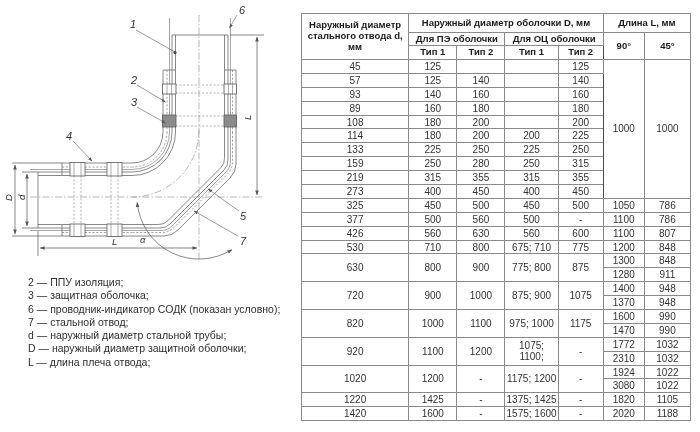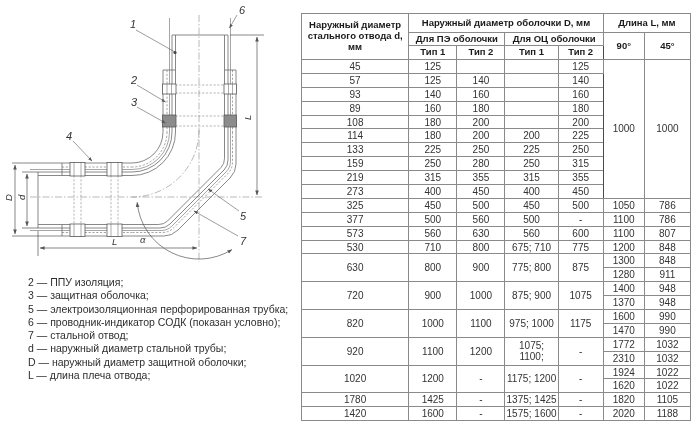--- a/index.html
+++ b/index.html
@@ -145,21 +145,20 @@
     <text class="callout" x="240" y="220">5</text>
     <text class="callout" x="239" y="14">6</text>
     <text class="callout" x="240" y="245">7</text>
   </g>
 </svg>
 </div>
 
 <div class="legend">
   <div>2 — ППУ изоляция;</div>
   <div>3 — защитная оболочка;</div>
-  <div>5 — электроизоляционная перфорированная трубка;</div>
   <div>6 — проводник-индикатор СОДК (показан условно);</div>
   <div>7 — стальной отвод;</div>
   <div>d — наружный диаметр стальной трубы;</div>
   <div>D — наружный диаметр защитной оболочки;</div>
   <div>L — длина плеча отвода;</div>
 </div>
 
 <div class="table-wrap">
 <table class="spec">
   <colgroup>
@@ -275,21 +274,21 @@
         <tr>
           <td>377</td>
           <td class="bl">500</td>
           <td>560</td>
           <td class="bl">500</td>
           <td>-</td>
           <td class="bl">1100</td>
           <td>786</td>
         </tr>
         <tr>
-          <td>573</td>
+          <td>426</td>
           <td class="bl">560</td>
           <td>630</td>
           <td class="bl">560</td>
           <td>600</td>
           <td class="bl">1100</td>
           <td>807</td>
         </tr>
         <tr>
           <td>530</td>
           <td class="bl">710</td>
@@ -355,25 +354,25 @@
         <tr>
           <td rowspan="2">1020</td>
           <td class="bl" rowspan="2">1200</td>
           <td rowspan="2">-</td>
           <td class="bl" rowspan="2">1175; 1200</td>
           <td rowspan="2">-</td>
           <td class="bl">1924</td>
           <td>1022</td>
         </tr>
         <tr>
-          <td class="bl">1620</td>
+          <td class="bl">3080</td>
           <td>1022</td>
         </tr>
         <tr>
-          <td>1780</td>
+          <td>1220</td>
           <td class="bl">1425</td>
           <td>-</td>
           <td class="bl">1375; 1425</td>
           <td>-</td>
           <td class="bl">1820</td>
           <td>1105</td>
         </tr>
         <tr>
           <td>1420</td>
           <td class="bl">1600</td>

